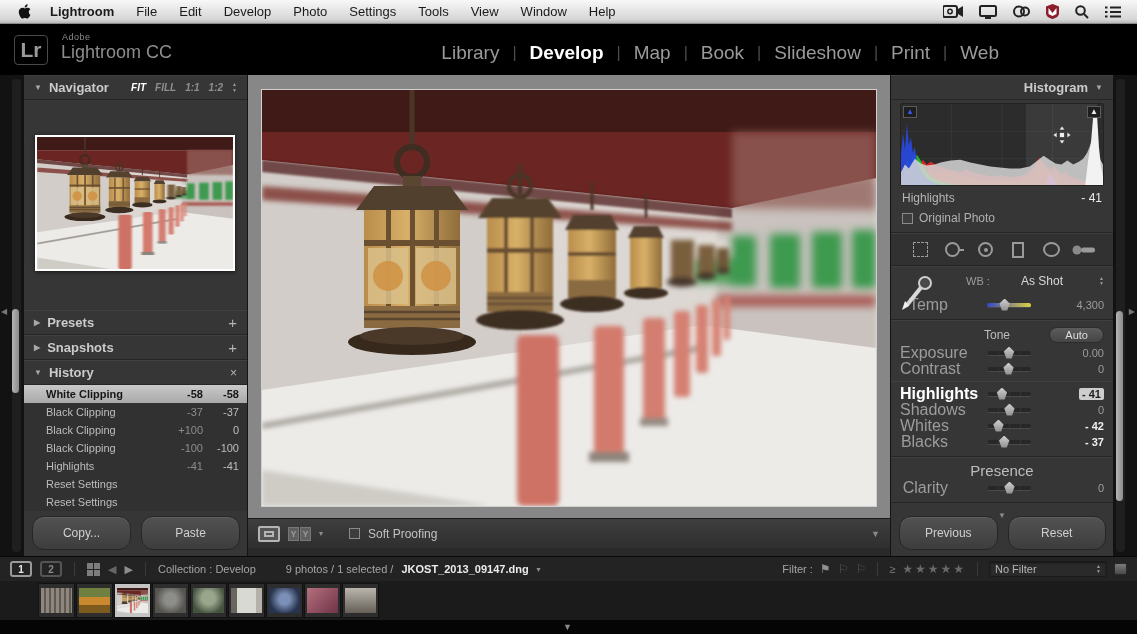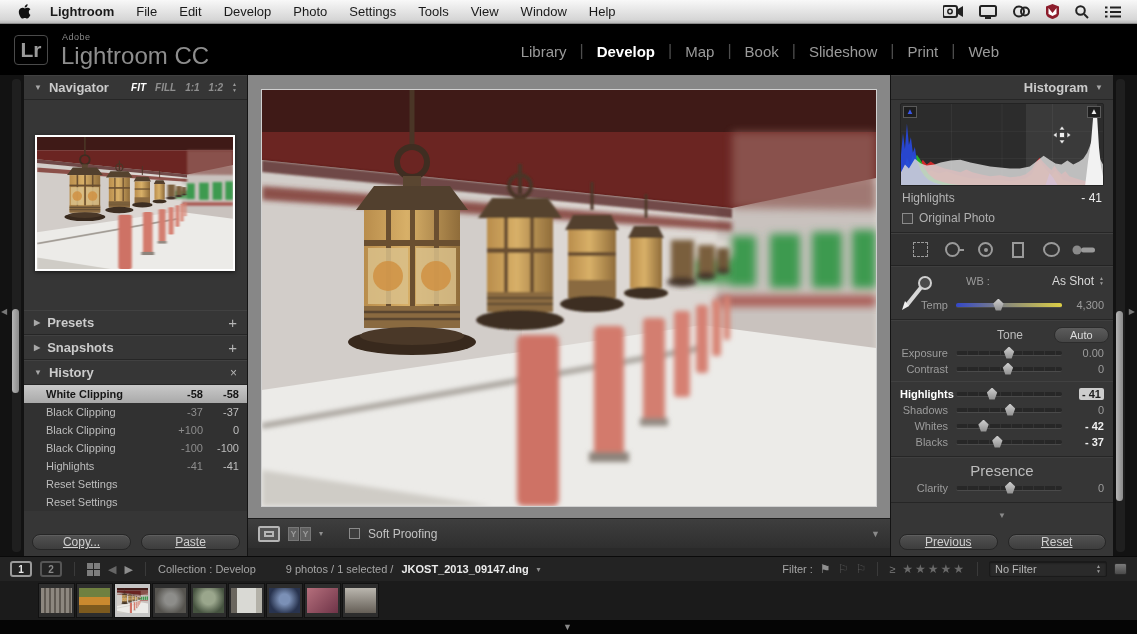--- a/index.html
+++ b/index.html
@@ -14,23 +14,23 @@
   .mb-item { font-size:13px; color:#1a1a1a; padding:0 11px; }
   .mb-app { font-weight:bold; }
   #menubar-right { margin-left:auto; display:flex; align-items:center; gap:16px; padding-right:6px; }
   .mb-icon { display:inline-flex; align-items:center; }
 
   
   #header { position:absolute; left:0; top:24px; width:1020px; height:51px; background:#000; }
   #lr-logo { position:absolute; left:14px; top:11px; width:34px; height:30px; border:1px solid #4a4a4a;
     border-radius:4px; color:#9a9a9a; font-size:21px; font-weight:bold; display:flex; align-items:center; justify-content:center; }
   #brand-small { position:absolute; left:62px; top:8px; font-size:9px; color:#8a8a8a; letter-spacing:.5px;}
-  #brand { position:absolute; left:61px; top:18px; font-size:24px; color:#8d8d8d; }
+  #brand { position:absolute; left:61px; top:18px; font-size:18px; color:#8d8d8d; }
   #modules { position:absolute; right:8px; top:18px; display:flex; align-items:center; }
-  .module { font-size:15px; color:#9a9a9a; padding:0 13px; cursor:default; }
+  .module { font-size:19px; color:#9a9a9a; padding:0 13px; cursor:default; }
   .module.active { color:#fff; font-weight:bold; }
   .module-sep { color:#4d4d4d; font-size:16px; }
   #header-notch { position:absolute; left:538px; top:60px; color:#8a8a8a; font-size:9px; }
 
   
   .rail { position:absolute; top:75px; height:481px; width:24px; background:#121212; }
   #rail-left { left:0; } #rail-right { left:1113px; }
   .rail-track { position:absolute; top:4px; bottom:4px; width:9px; background:#1f1f1f; border-radius:4px; }
   #rail-left .rail-track { right:3px; } #rail-right .rail-track { left:3px; }
   .rail-thumb { position:absolute; width:7px; background:linear-gradient(90deg,#b5b5b5,#8a8a8a); border-radius:4px; }
@@ -57,23 +57,23 @@
 
   
   #history-list { background:#313131; }
   .hist-row { display:flex; align-items:center; height:18px; padding:0 8px 0 22px; font-size:11px; color:#bdbdbd; }
   .hist-label { flex:1; white-space:nowrap; overflow:hidden; }
   .hist-amt { width:38px; text-align:right; color:#8d8d8d; }
   .hist-val { width:36px; text-align:right; color:#bdbdbd; }
   .hist-row.selected { background:linear-gradient(180deg,#c9c9c9,#a9a9a9); color:#151515; font-weight:bold; }
   .hist-row.selected .hist-amt, .hist-row.selected .hist-val { color:#151515; }
 
-  .btn { display:flex; align-items:center; justify-content:center; height:16px; border-radius:12px;
+  .btn { display:flex; align-items:center; justify-content:center; height:34px; border-radius:12px;
     background:linear-gradient(180deg,#525252,#3d3d3d); border:1px solid #262626; color:#cfcfcf; font-size:12px;
-    box-shadow:inset 0 1px 0 rgba(255,255,255,.08);text-decoration:underline; }
+    box-shadow:inset 0 1px 0 rgba(255,255,255,.08); }
   #lp-buttons { position:absolute; left:0; bottom:6px; width:224px; display:flex; gap:10px; padding:0 8px; }
   #lp-buttons .btn { flex:1; }
   #rp-buttons { position:absolute; left:0; bottom:6px; width:223px; display:flex; gap:10px; padding:0 8px; }
   #rp-buttons .btn { flex:1; }
 
   
   #canvas { position:absolute; left:248px; top:75px; width:642px; height:443px; background:#878787; }
   #photo { position:absolute; left:14px; top:15px; width:614px; height:416px; outline:1px solid #d0d0d0; background:#ded9d5;}
   #photo svg { display:block; width:100%; height:100%; }
 
@@ -109,37 +109,37 @@
     border-top:1px solid #404040; border-bottom:1px solid #232323; height:33px;}
   .tool { display:flex; align-items:center; justify-content:center; width:26px; height:20px; }
   .t-crop { width:15px; height:15px; border:1px dashed #9a9a9a; }
   .t-circle { width:15px; height:15px; border:2px solid #9a9a9a; border-radius:50%; position:relative;}
   .t-circle.dotted::after { content:""; position:absolute; left:3.5px; top:3.5px; width:4px; height:4px; border-radius:50%; background:#9a9a9a;}
   .t-plus { position:absolute; right:-6px; top:5px; width:5px; height:1.5px; background:#9a9a9a; }
   .t-rect { width:12px; height:16px; border:2px solid #9a9a9a; }
   .t-ellipse { width:17px; height:15px; border:2px solid #9a9a9a; border-radius:50%; }
 
   .section { border-bottom:1px solid #262626; border-top:1px solid #3f3f3f; padding:4px 0 6px 0; position:relative;}
-  .row { display:flex; align-items:center; height:16px; padding:0 9px; }
+  .row { display:flex; align-items:center; height:16px; padding:0 9px;gap:31px; }
   .wb-row { height:20px; }
   #wb-label { margin-left:66px; font-size:11px; color:#9c9c9c;}
   #wb-value { margin-left:auto; font-size:12px; color:#d8d8d8; }
   #wb-stepper { display:flex; flex-direction:column; font-size:5px; color:#9a9a9a; line-height:5px; margin-left:5px;}
-  .slider-label { width:56px; text-align:right; font-size:11px; color:#9c9c9c; padding-right:8px; white-space:nowrap;}
+  .slider-label { width:56px; text-align:right; font-size:16px; color:#9c9c9c; padding-right:8px; white-space:nowrap;}
   .slider-label.hot { color:#fff; font-weight:bold; }
   .slider-track { flex:1; position:relative; height:5px; background:#272727; border-radius:2px; border-bottom:1px solid #4a4a4a;
     background-image:repeating-linear-gradient(90deg, rgba(255,255,255,.06) 0 1px, transparent 1px 11px); }
   .slider-track.temp { background:linear-gradient(90deg,#3347c8,#8a8a7a 48%,#ddcf45); }
   .slider-track.tint { background:linear-gradient(90deg,#3fa34a,#8a8a8a 50%,#a75ac9); }
   .slider-thumb { position:absolute; top:-4px; width:12px; height:12px; background:linear-gradient(180deg,#cfcfcf,#8f8f8f);
     clip-path:polygon(50% 0,93% 42%,72% 100%,28% 100%,7% 42%); transform:translateX(-50%); }
   .slider-value { width:42px; text-align:right; font-size:11px; color:#9c9c9c; white-space:nowrap;}
   .slider-value.bold { color:#efefef; font-weight:bold; }
   .slider-value .chip { background:#cdcdcd; color:#1d1d1d; font-weight:bold; border-radius:2px; padding:0 3px; }
-  .sec-title-row { display:flex; align-items:center; height:20px; padding:0 22px;gap:31px; }
+  .sec-title-row { display:flex; align-items:center; height:20px; padding:0 9px;gap:31px; }
   .sec-title { font-size:12px; color:#bdbdbd; margin-left:84px; }
   #auto-btn { margin-left:auto; font-size:11px; color:#ddd; background:linear-gradient(180deg,#5c5c5c,#454545);
     border:1px solid #2c2c2c; border-radius:9px; padding:1px 15px; }
   .subdivider { height:1px; background:#2a2a2a; border-bottom:1px solid #414141; margin:4px 0; }
   #presence-title { text-align:center; font-size:15px; color:#bdbdbd; height:18px; line-height:18px;}
   #rp-notch { position:absolute; left:50%; bottom:36px; color:#8a8a8a; font-size:8px; transform:translateX(-50%);}
 
   
   #filmstrip-bar { position:absolute; left:0; top:556px; width:1137px; height:25px; background:#232323;
     border-top:1px solid #0a0a0a; display:flex; align-items:center; padding:0 10px; gap:8px; }

